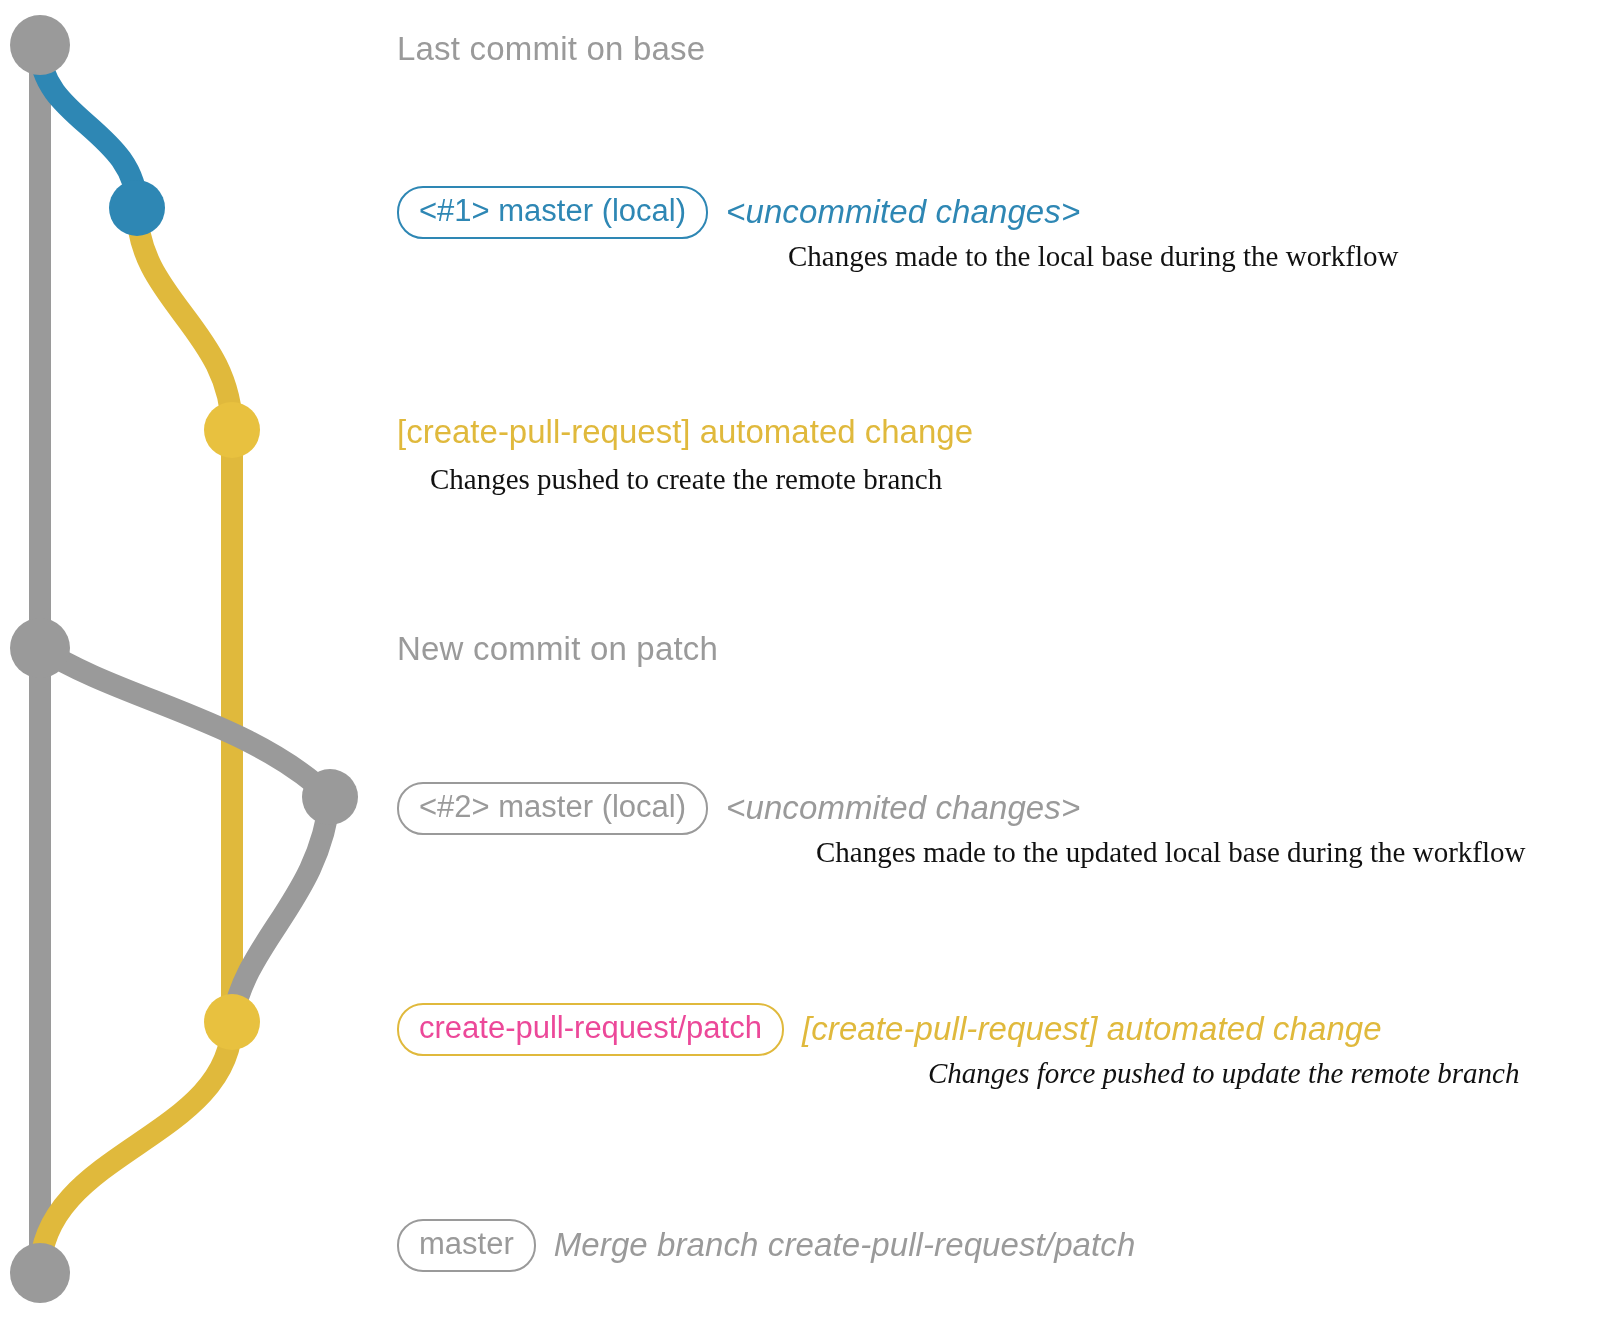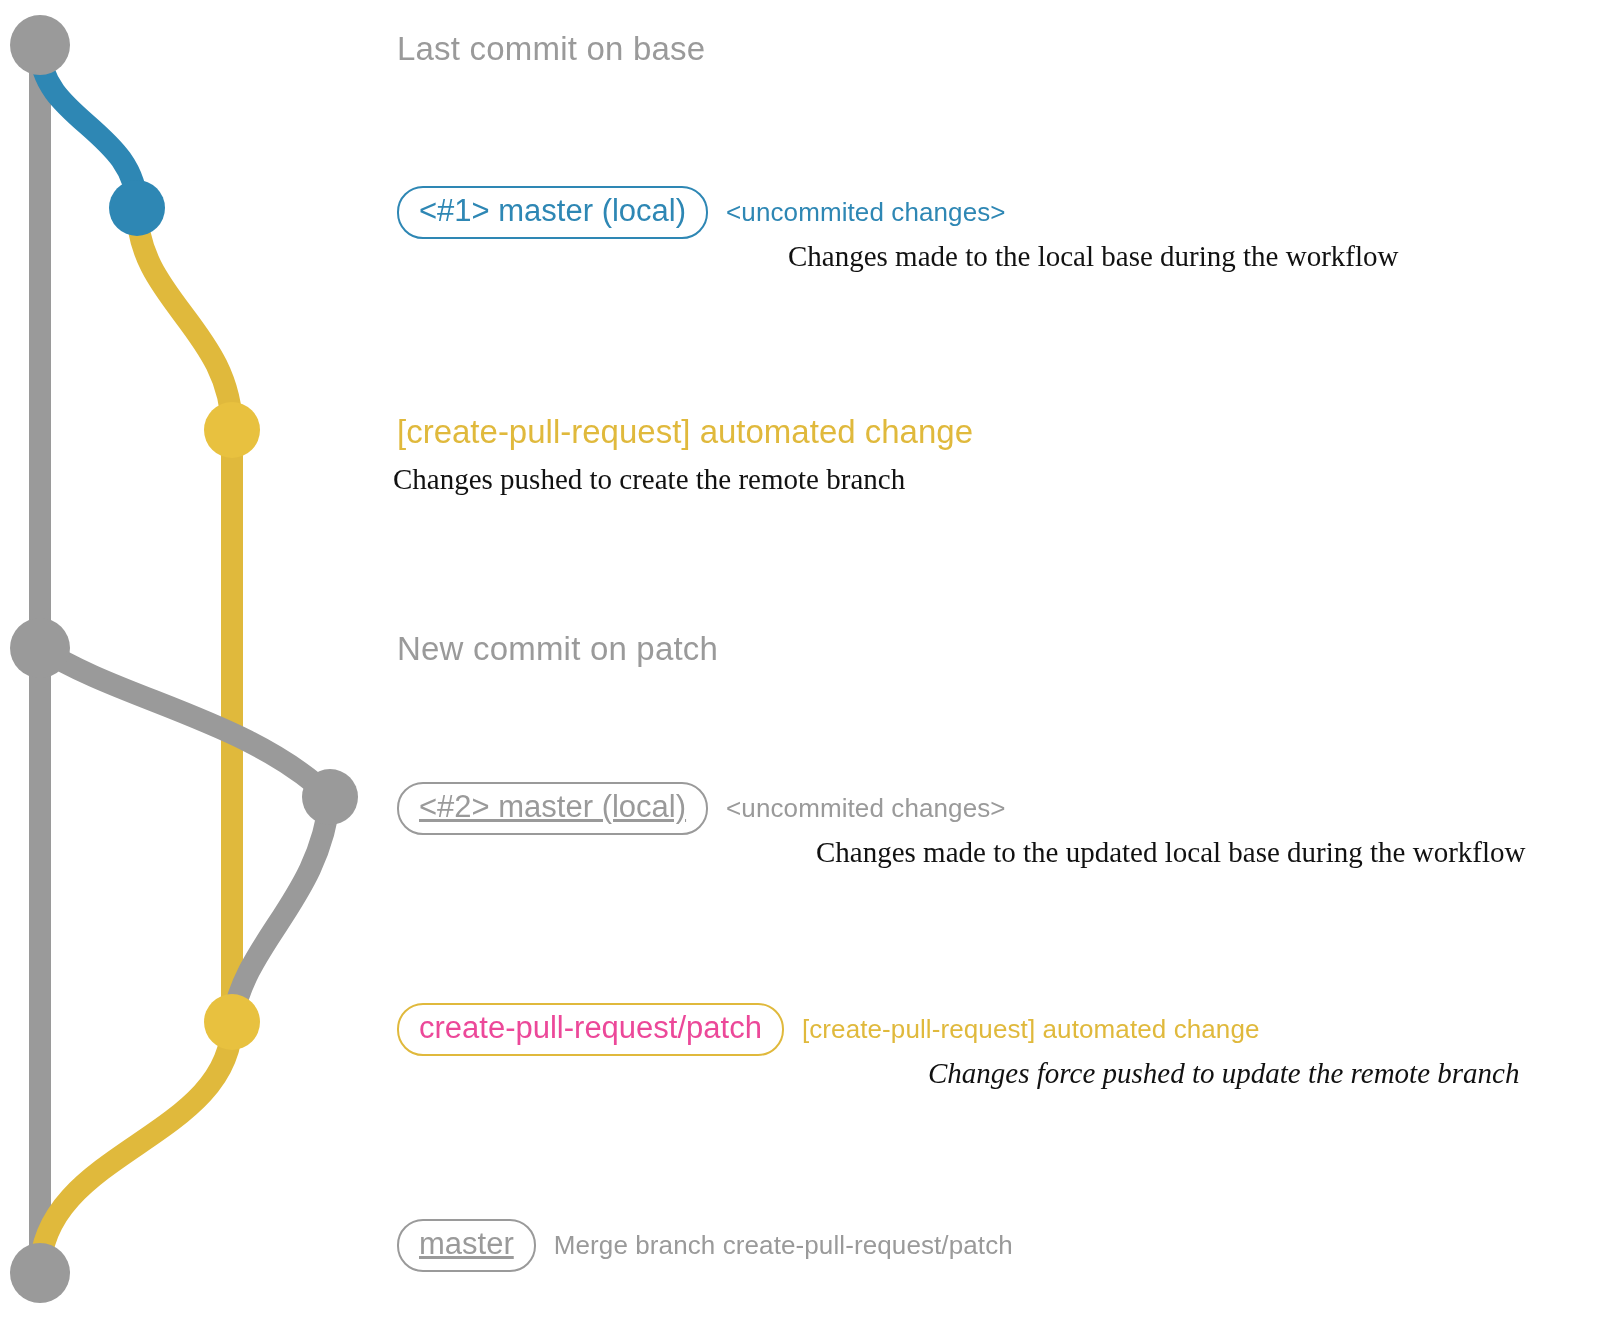--- a/index.html
+++ b/index.html
@@ -45,28 +45,29 @@
     padding: 7px 20px 9px 20px;
     font-family: "Liberation Sans", sans-serif;
     font-size: 31px;
     color: #9a9a9a;
     white-space: nowrap;
     line-height: 1.05;
     background: #ffffff;
   }
   .badge.blue { border-color: #2e87b4; color: #2e87b4; }
   .badge.yellow { border-color: #e0b93c; color: #ec4899; }
-  .badge.gray { border-color: #9a9a9a; color: #9a9a9a; text-decoration: underline; }
+  .badge.gray { border-color: #9a9a9a; color: #9a9a9a; }
 
   .subject {
     font-family: "Liberation Sans", sans-serif;
-    font-size: 26px;
+    font-size: 33px;
     white-space: nowrap;
     margin-left: 18px;
     letter-spacing: 0.1px;
+    font-style: italic;
   }
   .subject.blue { color: #2e87b4; }
   .subject.yellow { color: #e0b93c; }
   .subject.gray { color: #9a9a9a; }
 
   .desc {
     position: absolute;
     font-family: "Liberation Serif", serif;
     font-size: 29px;
     color: #111111;
@@ -113,21 +114,21 @@
   <span class="plain-label">Last commit on base</span>
 </div>
 
 <div class="row" style="left:397px; top:186px;">
   <span class="badge blue">&lt;#1&gt; master (local)</span>
   <span class="subject blue">&lt;uncommited changes&gt;</span>
 </div>
 <div class="desc" style="left:788px; top:240px;text-align:right;">Changes made to the local base during the workflow</div>
 
 <div class="standalone-subject yellow" style="left:397px; top:413px;">[create-pull-request] automated change</div>
-<div class="desc" style="left:393px; top:463px;">Changes pushed to create the remote branch</div>
+<div class="desc" style="left:430px; top:463px;">Changes pushed to create the remote branch</div>
 
 <div class="row" style="left:397px; top:630px;">
   <span class="plain-label">New commit on patch</span>
 </div>
 
 <div class="row" style="left:397px; top:782px;">
   <span class="badge gray">&lt;#2&gt; master (local)</span>
   <span class="subject gray">&lt;uncommited changes&gt;</span>
 </div>
 <div class="desc" style="left:788px; top:836px;margin-left:28px;">Changes made to the updated local base during the workflow</div>

